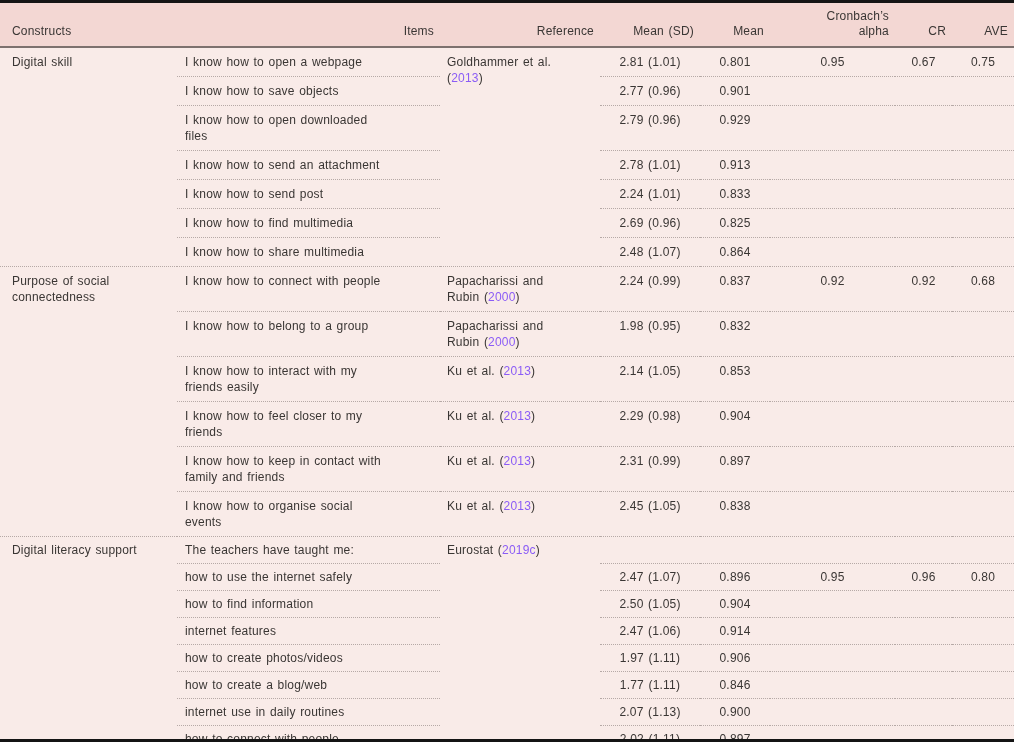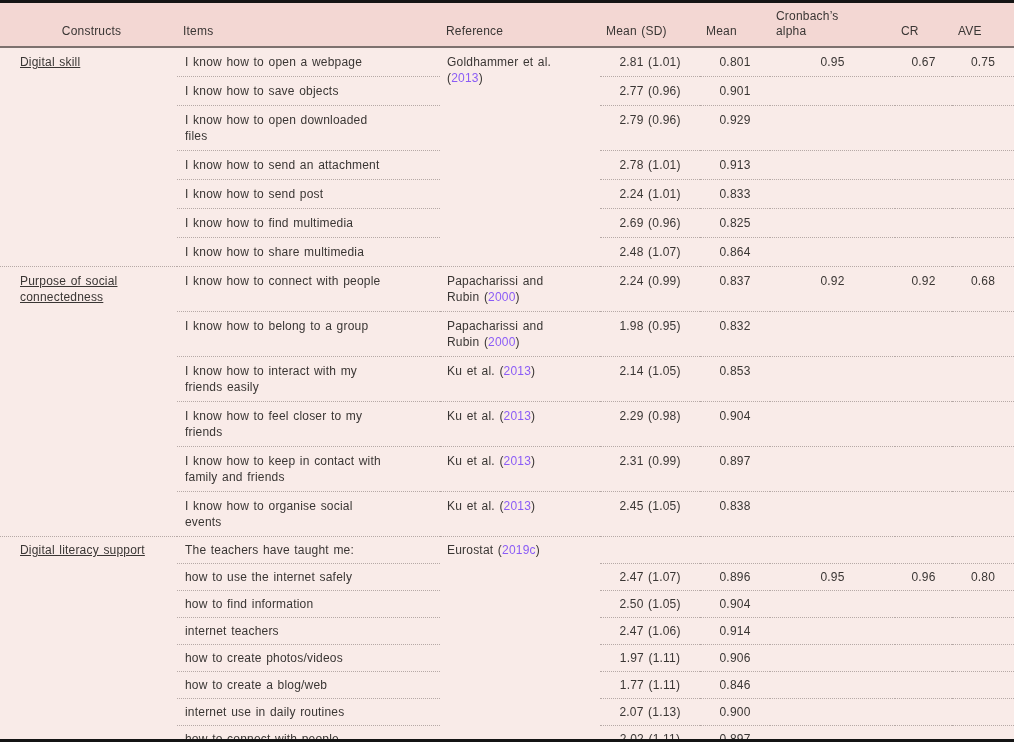--- a/index.html
+++ b/index.html
@@ -24,34 +24,34 @@
     font-size:12px;
     color:#3a3634;
     letter-spacing:0.2px;
     word-spacing:1px;
   }
   thead th{
     background:#f3d7d3;
     border-bottom:2px solid #7d716e;
     vertical-align:bottom;
     font-weight:400;
-    text-align:left;
+    text-align:right;
     padding:6px 6px 7px 6px;
     line-height:15px;
     white-space:pre-line;
   }
-  th.col-constructs{text-align:center;padding-left:12px;margin-top:43px;}
+  th.col-constructs{text-align:left;padding-left:12px;margin-top:43px;}
   td{
     vertical-align:top;
     padding:6px 8px 6px 8px;
     line-height:16px;
     border-bottom:1px dotted #b6a9a6;
     white-space:pre-line;
   }
-  td.col-constructs{padding-left:20px;text-decoration:underline;}
+  td.col-constructs{padding-left:12px;}
   td.col-items{padding-left:8px;}
   td.col-reference{padding-left:7px;}
   td.num{text-align:center;}
   tr.tight td{padding-top:5px;padding-bottom:5px;}
   .no-border{border-bottom:none !important;}
   .it{}
   .link{color:#8b5cf6;cursor:pointer;}
 </style>
 </head>
 <body>
@@ -224,21 +224,21 @@
         </tr>
         <tr class="tight">
           <td class="col-items">how to find information</td>
           <td class="num col-mean">2.50 (1.05)</td>
           <td class="num col-load">0.904</td>
           <td class="num col-alpha"></td>
           <td class="num col-cr"></td>
           <td class="num col-ave"></td>
         </tr>
         <tr class="tight">
-          <td class="col-items">internet teachers</td>
+          <td class="col-items">internet features</td>
           <td class="num col-mean">2.47 (1.06)</td>
           <td class="num col-load">0.914</td>
           <td class="num col-alpha"></td>
           <td class="num col-cr"></td>
           <td class="num col-ave"></td>
         </tr>
         <tr class="tight">
           <td class="col-items">how to create photos/videos</td>
           <td class="num col-mean">1.97 (1.11)</td>
           <td class="num col-load">0.906</td>

